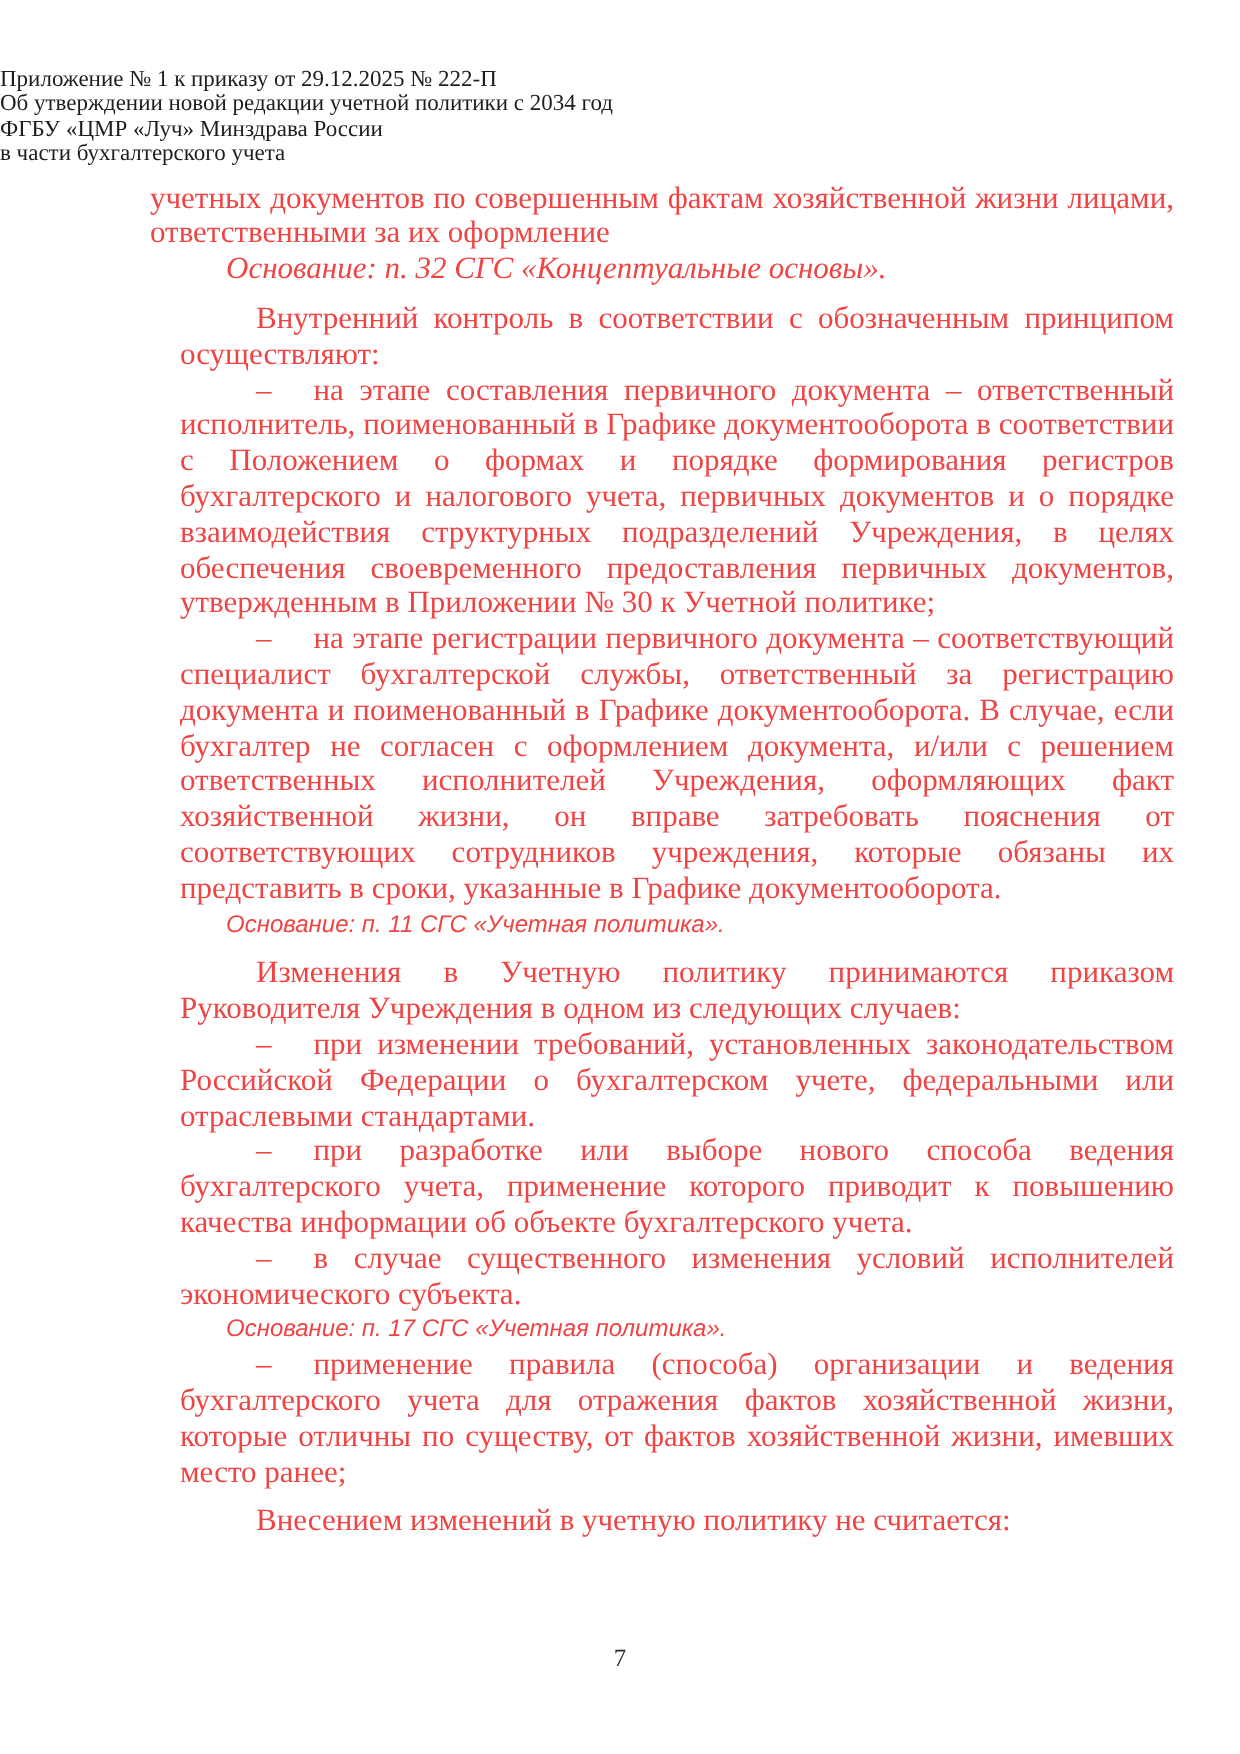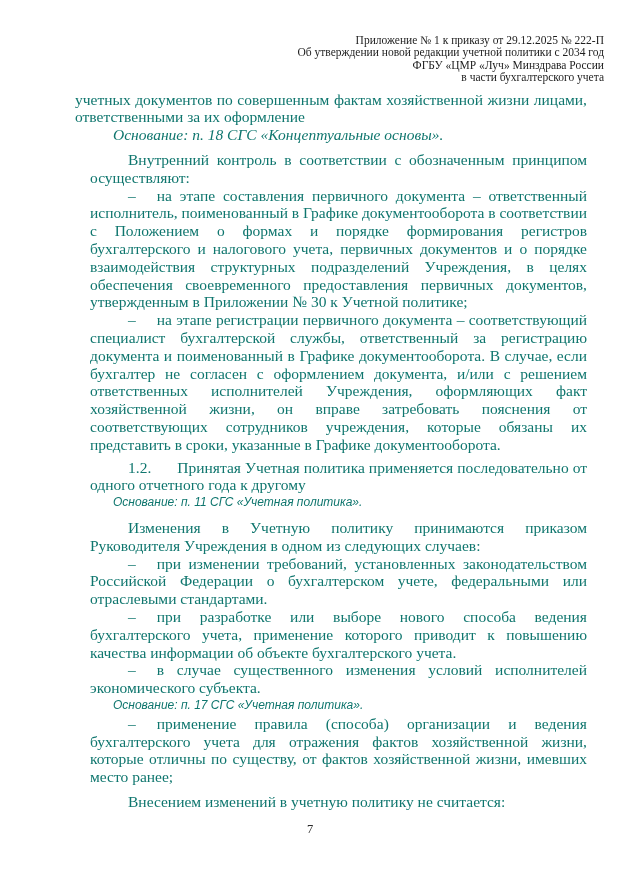--- a/index.html
+++ b/index.html
@@ -15,30 +15,30 @@
     overflow: hidden;
   }
   .page {
     position: relative;
     width: 620px;
     height: 877px;
     background: #ffffff;
   }
   .doc-header {
     padding: 34px 16px 0 0;
-    text-align: right;
+    text-align: left;
     font-size: 11.5px;
     line-height: 12.4px;
     color: #1d1d1d;
   }
   .doc-body {
     margin: 7px 33px 0 75px;
     font-size: 15.5px;
     line-height: 17.8px;
-    color: #0f766e;
+    color: #ef4444;
   }
   .para {
     margin: 0;
     text-align: justify;
     text-justify: inter-word;
   }
   .ind { text-indent: 38px; margin-left: 15px; }
   .gap { margin-top: 7px; }
   .gap-sm { margin-top: 5px; }
   .basis {
@@ -72,29 +72,28 @@
     <div>Приложение № 1 к приказу от 29.12.2025 № 222-П</div>
     <div>Об утверждении новой редакции учетной политики с 2034 год</div>
     <div>ФГБУ «ЦМР «Луч» Минздрава России</div>
     <div>в части бухгалтерского учета</div>
   </div>
 
   <div class="doc-body">
 
     <p class="para">учетных документов по совершенным фактам хозяйственной жизни лицами, ответственными за их оформление</p>
 
-    <p class="para basis">Основание: п. 18 СГС «Концептуальные основы».</p>
+    <p class="para basis">Основание: п. 32 СГС «Концептуальные основы».</p>
 
     <p class="para ind gap">Внутренний контроль в соответствии с обозначенным принципом осуществляют:</p>
 
     <p class="para ind"><span class="dash">–</span><span>на этапе составления первичного документа – ответственный исполнитель, поименованный в Графике документооборота в соответствии с Положением о формах и порядке формирования регистров бухгалтерского и налогового учета, первичных документов и о порядке взаимодействия структурных подразделений Учреждения, в целях обеспечения своевременного предоставления первичных документов, утвержденным в Приложении № 30 к Учетной политике;</span></p>
 
     <p class="para ind"><span class="dash">–</span><span>на этапе регистрации первичного документа – соответствующий специалист бухгалтерской службы, ответственный за регистрацию документа и поименованный в Графике документооборота. В случае, если бухгалтер не согласен с оформлением документа, и/или с решением ответственных исполнителей Учреждения, оформляющих факт хозяйственной жизни, он вправе затребовать пояснения от соответствующих сотрудников учреждения, которые обязаны их представить в сроки, указанные в Графике документооборота.</span></p>
 
-    <p class="para ind gap-sm"><span class="clause-num">1.2.</span><span>Принятая Учетная политика применяется последовательно от одного отчетного года к другому</span></p>
 
     <p class="para basis-alt">Основание: п. 11 СГС «Учетная политика».</p>
 
     <p class="para ind gap">Изменения в Учетную политику принимаются приказом Руководителя Учреждения в одном из следующих случаев:</p>
 
     <p class="para ind"><span class="dash">–</span><span>при изменении требований, установленных законодательством Российской Федерации о бухгалтерском учете, федеральными или отраслевыми стандартами.</span></p>
 
     <p class="para ind"><span class="dash">–</span><span>при разработке или выборе нового способа ведения бухгалтерского учета, применение которого приводит к повышению качества информации об объекте бухгалтерского учета.</span></p>
 
     <p class="para ind"><span class="dash">–</span><span>в случае существенного изменения условий исполнителей экономического субъекта.</span></p>

